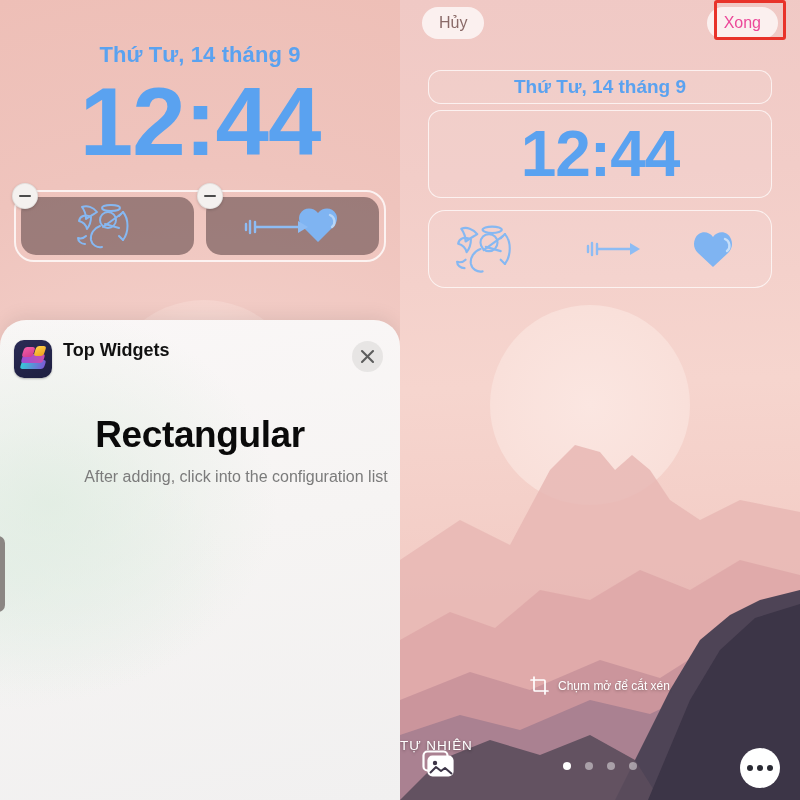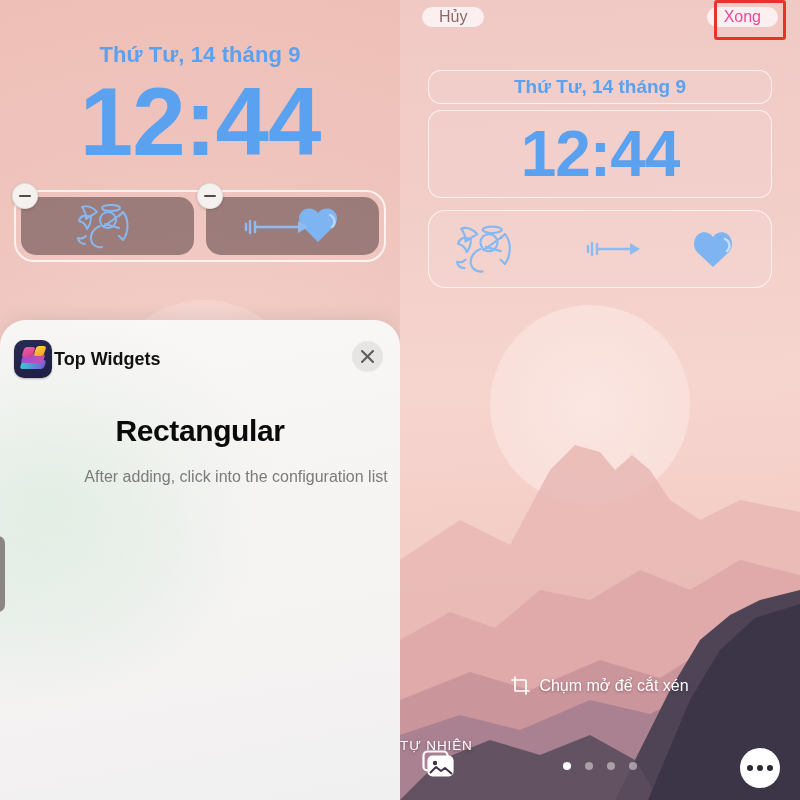--- a/index.html
+++ b/index.html
@@ -56,42 +56,42 @@
   .sheet {
     position: absolute; left: 0; bottom: 0; width: 400px; height: 480px;
     border-radius: 26px 26px 0 0;
     background:
       radial-gradient(ellipse at 12% 38%, rgba(222,236,224,.75) 0%, rgba(222,236,224,0) 46%),
       radial-gradient(ellipse at 0% 52%, rgba(226,238,231,.6) 0%, rgba(226,238,231,0) 40%),
       linear-gradient(170deg, #faf7f7 0%, #f6f4f3 45%, #f1f0f0 100%);
     box-shadow: 0 -4px 18px rgba(0,0,0,.08);
     overflow: hidden;
   }
-  .sheet-head { position: absolute; left: 14px; top: 20px; display: flex; align-items: center; gap: 2px; }
+  .sheet-head { position: absolute; left: 14px; top: 20px; display: flex; gap: 11px; }
   .app-icon {
     width: 38px; height: 38px; border-radius: 10px;
     background: linear-gradient(160deg,#2a2b55 0%,#1d1e40 100%);
     position: relative; overflow: hidden; flex: none;
     box-shadow: 0 1px 2px rgba(0,0,0,.25);
   }
   .app-icon .c { position: absolute; border-radius: 3px; }
   .app-icon .c1 { left:7px;  top:20px; width:24px; height:9px;  background: linear-gradient(90deg,#36c9d6,#7b5bd6); transform: skewX(-18deg); }
   .app-icon .c2 { left:8px;  top:14px; width:22px; height:9px;  background: linear-gradient(90deg,#9a4fd6,#c84fb0); transform: skewX(-18deg); }
   .app-icon .c3 { left:9px;  top:7px;  width:11px; height:10px; background: linear-gradient(150deg,#f25ea8,#d13b8e); transform: skewX(-18deg); }
   .app-icon .c4 { left:21px; top:6px;  width:10px; height:10px; background: linear-gradient(150deg,#ffd24a,#f0a01e); transform: skewX(-18deg); }
   .app-title { font-size: 18px; font-weight: 700; color: #111; }
   .sheet-close {
     position: absolute; right: 17px; top: 21px; width: 31px; height: 31px;
     border-radius: 50%; background: #e7e5e4;
     display: flex; align-items: center; justify-content: center;
   }
   .sheet-close svg { display:block; }
   .sheet-title {
     position: absolute; left: 0; top: 94px; width: 400px; text-align: center;
-    font-size: 30px; font-weight: 700; color: #0a0a0a; letter-spacing: -.4px;
+    font-size: 37px; font-weight: 700; color: #0a0a0a; letter-spacing: -.4px;
   }
   .sheet-sub {
     position: absolute; left: 0; top: 148px; width: 472px; text-align: center;
     font-size: 16px; color: #7b7b7b;
   }
   .peek-card {
     position: absolute; left: -9px; top: 216px; width: 14px; height: 76px;
     background: #8b8683; border-radius: 9px;
   }
 
@@ -107,21 +107,21 @@
     border-radius: 50%;
     background: radial-gradient(circle, #fbe6e1 0%, #f9e0da 68%, #f7dbd4 100%);
     transform: translateX(-400px);
   }
   .wall svg.ridges { position: absolute; left: 0; top: 0; width: 400px; height: 800px; }
   .top-bar { position: absolute; left: 0; top: 0; width: 400px; height: 46px; }
   .pill {
     position: absolute; top: 7px; height: 20px; border-radius: 16px;
     background: rgba(255,255,255,.72);
     display: flex; align-items: center; justify-content: center;
-    padding: 4px 17px; font-size: 16px; color: #8a6a68; font-weight: 400;
+    padding: 16px 17px; font-size: 16px; color: #8a6a68; font-weight: 400;
   }
   .pill-cancel { left: 22px; }
   .pill-done   { right: 22px; color: #ec4899; }
   .done-hl {
     position: absolute; right: 14px; top: 0px; width: 72px; height: 40px;
     border: 3px solid #e8332a; border-radius: 3px; pointer-events: none;
   }
   .rp-field {
     position: absolute; left: 28px; width: 344px;
     border: 1.6px solid rgba(255,255,255,.72); border-radius: 13px;
@@ -131,21 +131,21 @@
   .rp-date { top: 70px; height: 34px; font-size: 19px; font-weight: 700; color: #5aa2f0; }
   .rp-time { top: 110px; height: 88px; }
   .rp-time .t { font-size: 64px; font-weight: 700; color: #5aa2f0; line-height: 1; letter-spacing: -1px; }
   .rp-widgets { top: 210px; height: 78px; border-radius: 17px; justify-content: flex-start; }
   .rp-widgets .slotA { width: 120px; display:flex; align-items:center; justify-content:center; }
   .rp-widgets .slotB { flex: 1; display:flex; align-items:center; justify-content:center; gap: 44px; }
 
   .crop-hint {
     position: absolute; left: 0; top: 676px; width: 400px;
     display: flex; align-items: center; justify-content: center; gap: 9px;
-    color: #fff; font-size: 16px; text-shadow: 0 1px 3px rgba(0,0,0,.35);
+    color: #fff; font-size: 12px; text-shadow: 0 1px 3px rgba(0,0,0,.35);
   }
   .nature-chip {
     position: absolute; left: 0; top: 738px; width: 400px; text-align: left;
     font-size: 13.5px; letter-spacing: .9px; color: #fff; font-weight: 400;
     text-shadow: 0 1px 3px rgba(0,0,0,.4);
   }
   .rp-bottom {
     position: absolute; left: 0; bottom: 8px; width: 400px; height: 46px;
   }
   .photos-btn { position: absolute; left: 22px; top: 4px; }

